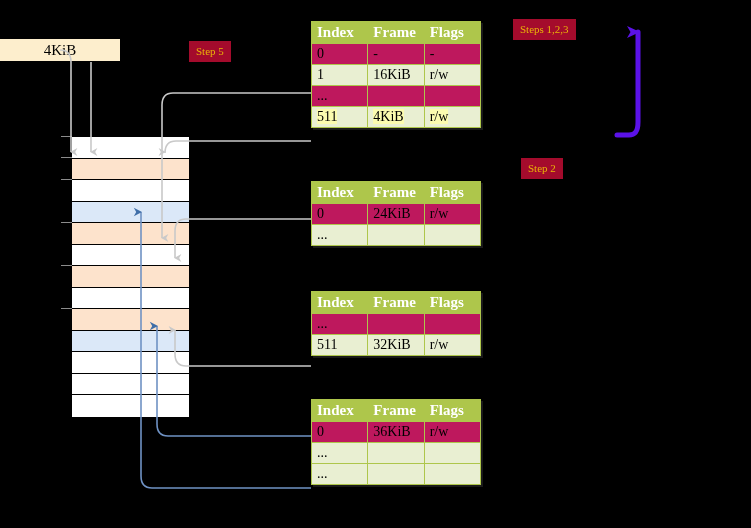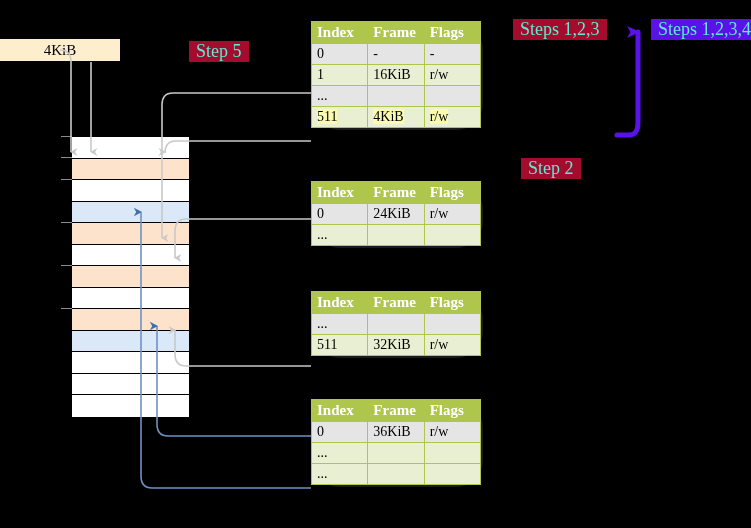--- a/index.html
+++ b/index.html
@@ -7,21 +7,21 @@
        font-family:"Liberation Serif","DejaVu Serif",serif;}
   .stage{position:absolute;left:0;top:0;width:751px;height:528px;}
 
   
   .kib-box{position:absolute;left:0;top:39px;width:120px;height:22px;
            background:#fdeecd;border:1px solid #fdeecd;
            display:flex;align-items:center;justify-content:center;
            font-size:15px;color:#000;box-sizing:border-box;}
 
   
-  .badge{position:absolute;color:#5eead4;font-size:18px;line-height:18px;
+  .badge{position:absolute;color:#eab308;font-size:11px;line-height:18px;
          padding:1px 7px 2px 7px;white-space:nowrap;text-align:right;}
   .badge.crimson{background:#a40b2c;}
   .badge.violet{background:#5b12e8;}
   #badge-step0{left:189px;top:41px;}
   #badge-steps123{left:513px;top:19px;}
   #badge-steps1234{left:651px;top:19px;}
   #badge-step4{left:521px;top:158px;}
 
   
   .memcol{position:absolute;left:71px;top:136px;width:119px;height:279px;
@@ -31,22 +31,22 @@
   .memrow:last-child{border-bottom:none;}
   .memrow.orange{background:#fde3cc;}
   .memrow.blue{background:#dbe8f8;}
 
   
   .tick{position:absolute;left:61px;width:11px;height:0;
         border-top:1px solid #8c8c8c;}
 
   
   .ptable{position:absolute;border-collapse:collapse;border-spacing:0;
-          font-size:14px;color:#000;background:#e5e5e5;
-          box-shadow:2px 2px 0 rgba(255,255,255,0.10);border-radius:27px;}
+          font-size:14px;color:#000;background:#be185d;
+          box-shadow:2px 2px 0 rgba(255,255,255,0.10);}
   .ptable td,.ptable th{border:1px solid #aec64b;padding:2px 5px;
           height:20px;box-sizing:border-box;text-align:left;vertical-align:middle;}
   .ptable th{background:#aec64b;color:#fff;font-weight:bold;font-size:15px;}
   .ptable td.c-index{width:56px;}
   .ptable td.c-frame{width:56px;}
   .ptable td.c-flags{width:56px;}
   .ptable tr.alt td{background:#e9efd2;}
   .ptable tr.hl td span{background:#fbfbaf;}
   #table-pml4{left:311px;top:21px;width:170px;}
   #table-pdpt{left:311px;top:181px;width:170px;}
@@ -60,21 +60,20 @@
 <body>
 
 <div class="stage">
 
   <div class="kib-box">
     <span>4KiB</span>
   </div>
 
   <div id="badge-step0" class="badge crimson">Step 5</div>
   <div id="badge-steps123" class="badge crimson">Steps 1,2,3</div>
-  <div id="badge-steps1234" class="badge violet">Steps 1,2,3,4</div>
   <div id="badge-step4" class="badge crimson">Step 2</div>
 
   <div class="memcol" id="memcol">
       <div class="memrow"></div>
       <div class="memrow orange"></div>
       <div class="memrow"></div>
       <div class="memrow blue"></div>
       <div class="memrow orange"></div>
       <div class="memrow"></div>
       <div class="memrow orange"></div>

